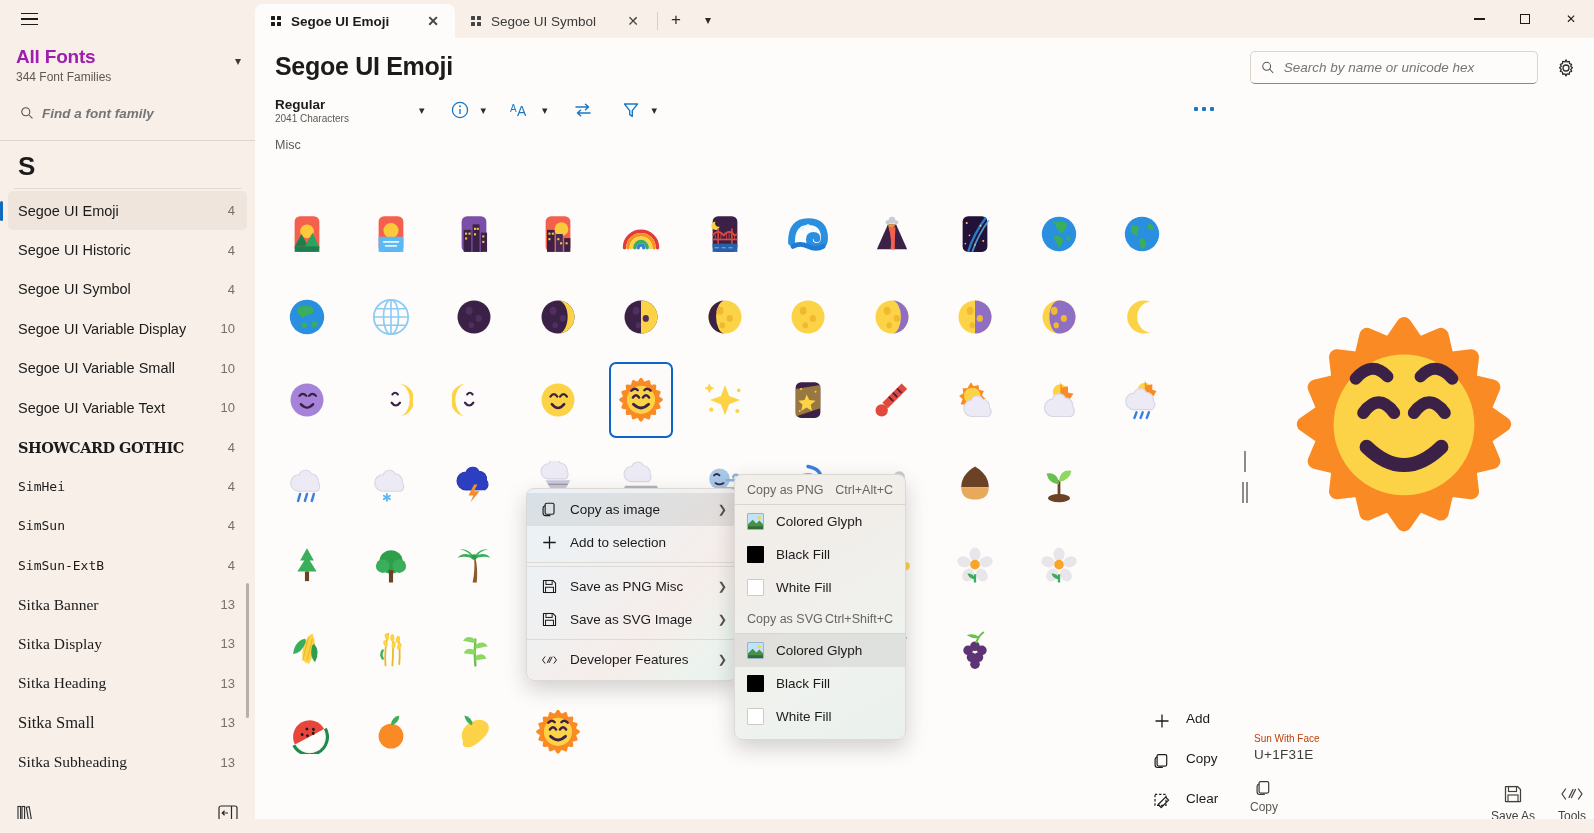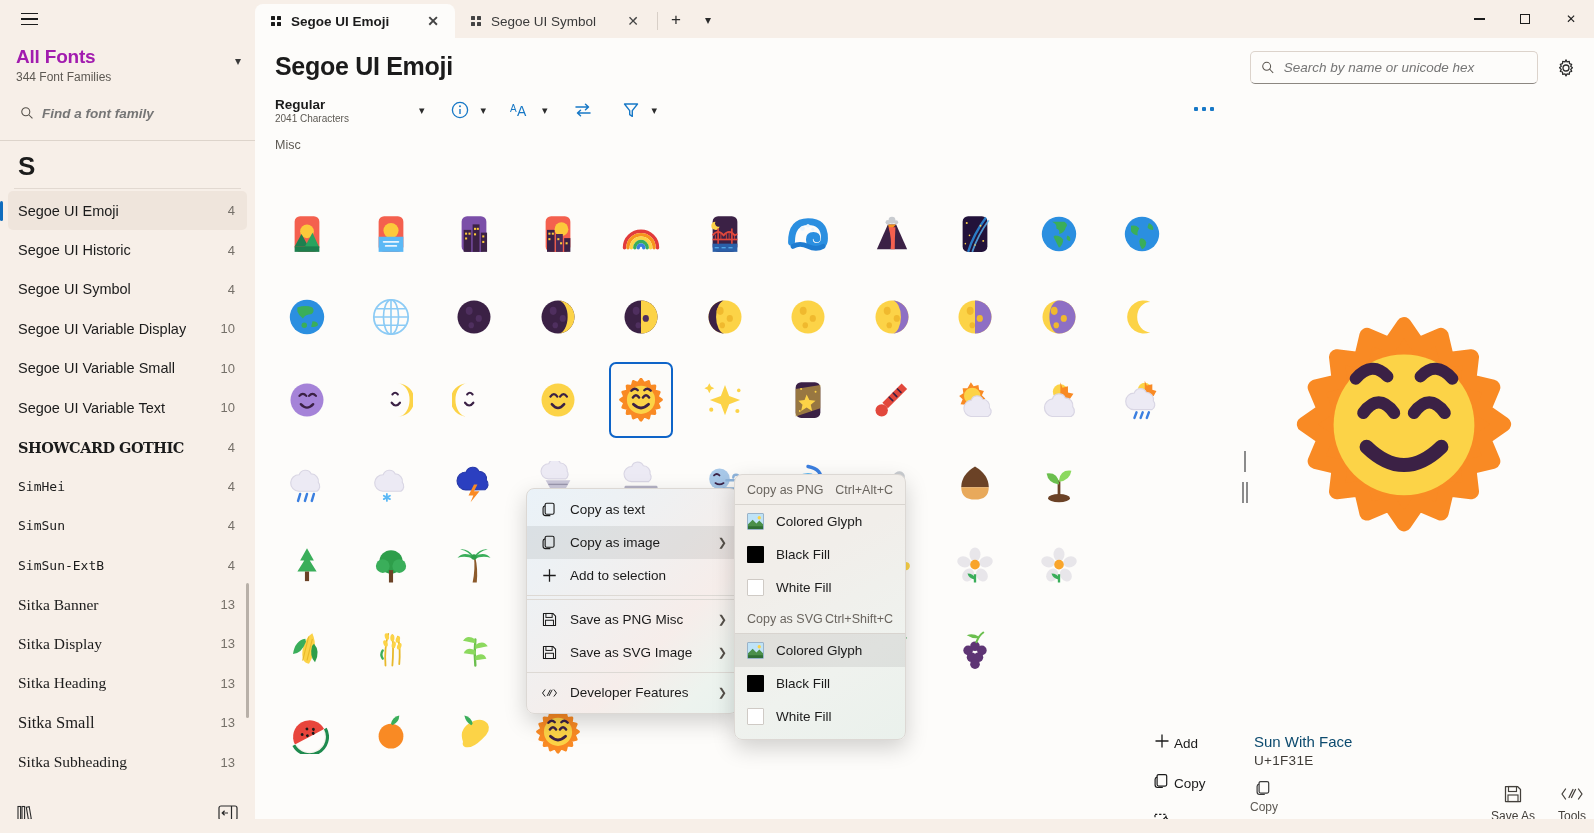--- a/index.html
+++ b/index.html
@@ -208,26 +208,26 @@
     position:absolute; left: 8px; top: 375px;
   }
   .rh1 { width:1.5px;height:21px;background:#8b8b8b; margin-left: 2px;}
   .rh2 { width:1.5px;height:21px;background:#8b8b8b; margin-top:10px; }
   .rh2b { width:1.5px;height:21px;background:#8b8b8b; position:relative; top:-21px; left:4px;}
 
   
   .actions { position:absolute; right: 0; bottom: 0; width: 460px; height: 140px; }
   .act-col { position:absolute; left: 10px; top: 18px; }
   .act-row {
-    display:flex; align-items:flex-end; gap: 2px; height: 40px;
+    display:flex; align-items:flex-start; gap: 14px; height: 40px;
     font-size: 13.5px; color:#1b1b1b; cursor:pointer; padding: 0 8px; border-radius:5px;
   }
   .act-ico { width:20px;height:20px;display:flex;align-items:center;justify-content:center;flex:none; }
   .glyph-info { position:absolute; left: 120px; top: 40px; }
-  .gi-name { font-size: 15px; color:#0c4a6e; }
+  .gi-name { font-size: 10px; color:#c2410c; }
   .gi-code { font-size: 13.5px; color:#3f3b36; margin-top: 3px; letter-spacing:.3px;}
   .copy-mini {
     position:absolute; left: 116px; top: 86px;
     display:flex; flex-direction:column; align-items:center; gap:3px; cursor:pointer;
   }
   .copy-mini span { font-size: 12px; color:#5d5953; }
   .tool-btns { position:absolute; right: 8px; bottom: 10px; display:flex; gap: 23px; }
   .tool-btn { display:flex;flex-direction:column;align-items:center;gap:4px;cursor:pointer; }
   .tool-btn span { font-size: 12px; color:#44403b; }
 
@@ -1239,29 +1239,20 @@
             <path d="M9 14.5 L13 6.5" fill="none" stroke="#44403b" stroke-width="1.3" stroke-linecap="round"></path>
             <path d="M11.5 14.5 L15.5 6.5" fill="none" stroke="#44403b" stroke-width="1.3" stroke-linecap="round"></path>
           </svg>
           <span>Tools</span>
         </div>
       </div>
     </div>
   </div>
 
   <div class="ctxmenu" id="ctxmenu">
-      <div class="mi">
-        <span class="mi-ico">
-          <svg width="17" height="17" viewBox="0 0 18 18">
-            <path d="M6 2.4 h6.2 a1.6 1.6 0 0 1 1.6 1.6 v8.4 a1.6 1.6 0 0 1 -1.6 1.6 h-6.2 a1.6 1.6 0 0 1 -1.6 -1.6 v-8.4 a1.6 1.6 0 0 1 1.6 -1.6 z" fill="none" stroke="#1b1b1b" stroke-width="1.2"></path>
-            <path d="M4.2 5.1 a2.4 2.4 0 0 0 -2 2.4 v5.6 a2.4 2.4 0 0 0 2.4 2.4 h5.3" fill="none" stroke="#1b1b1b" stroke-width="1.2"></path>
-          </svg>
-        </span>
-        <span class="mi-label">Copy as text</span>
-      </div>
       <div class="mi hl">
         <span class="mi-ico">
           <svg width="17" height="17" viewBox="0 0 18 18">
             <path d="M6 2.4 h6.2 a1.6 1.6 0 0 1 1.6 1.6 v8.4 a1.6 1.6 0 0 1 -1.6 1.6 h-6.2 a1.6 1.6 0 0 1 -1.6 -1.6 v-8.4 a1.6 1.6 0 0 1 1.6 -1.6 z" fill="none" stroke="#1b1b1b" stroke-width="1.2"></path>
             <path d="M4.2 5.1 a2.4 2.4 0 0 0 -2 2.4 v5.6 a2.4 2.4 0 0 0 2.4 2.4 h5.3" fill="none" stroke="#1b1b1b" stroke-width="1.2"></path>
           </svg>
         </span>
         <span class="mi-label">Copy as image</span>
         <span class="mi-arrow">❯</span>
       </div>

